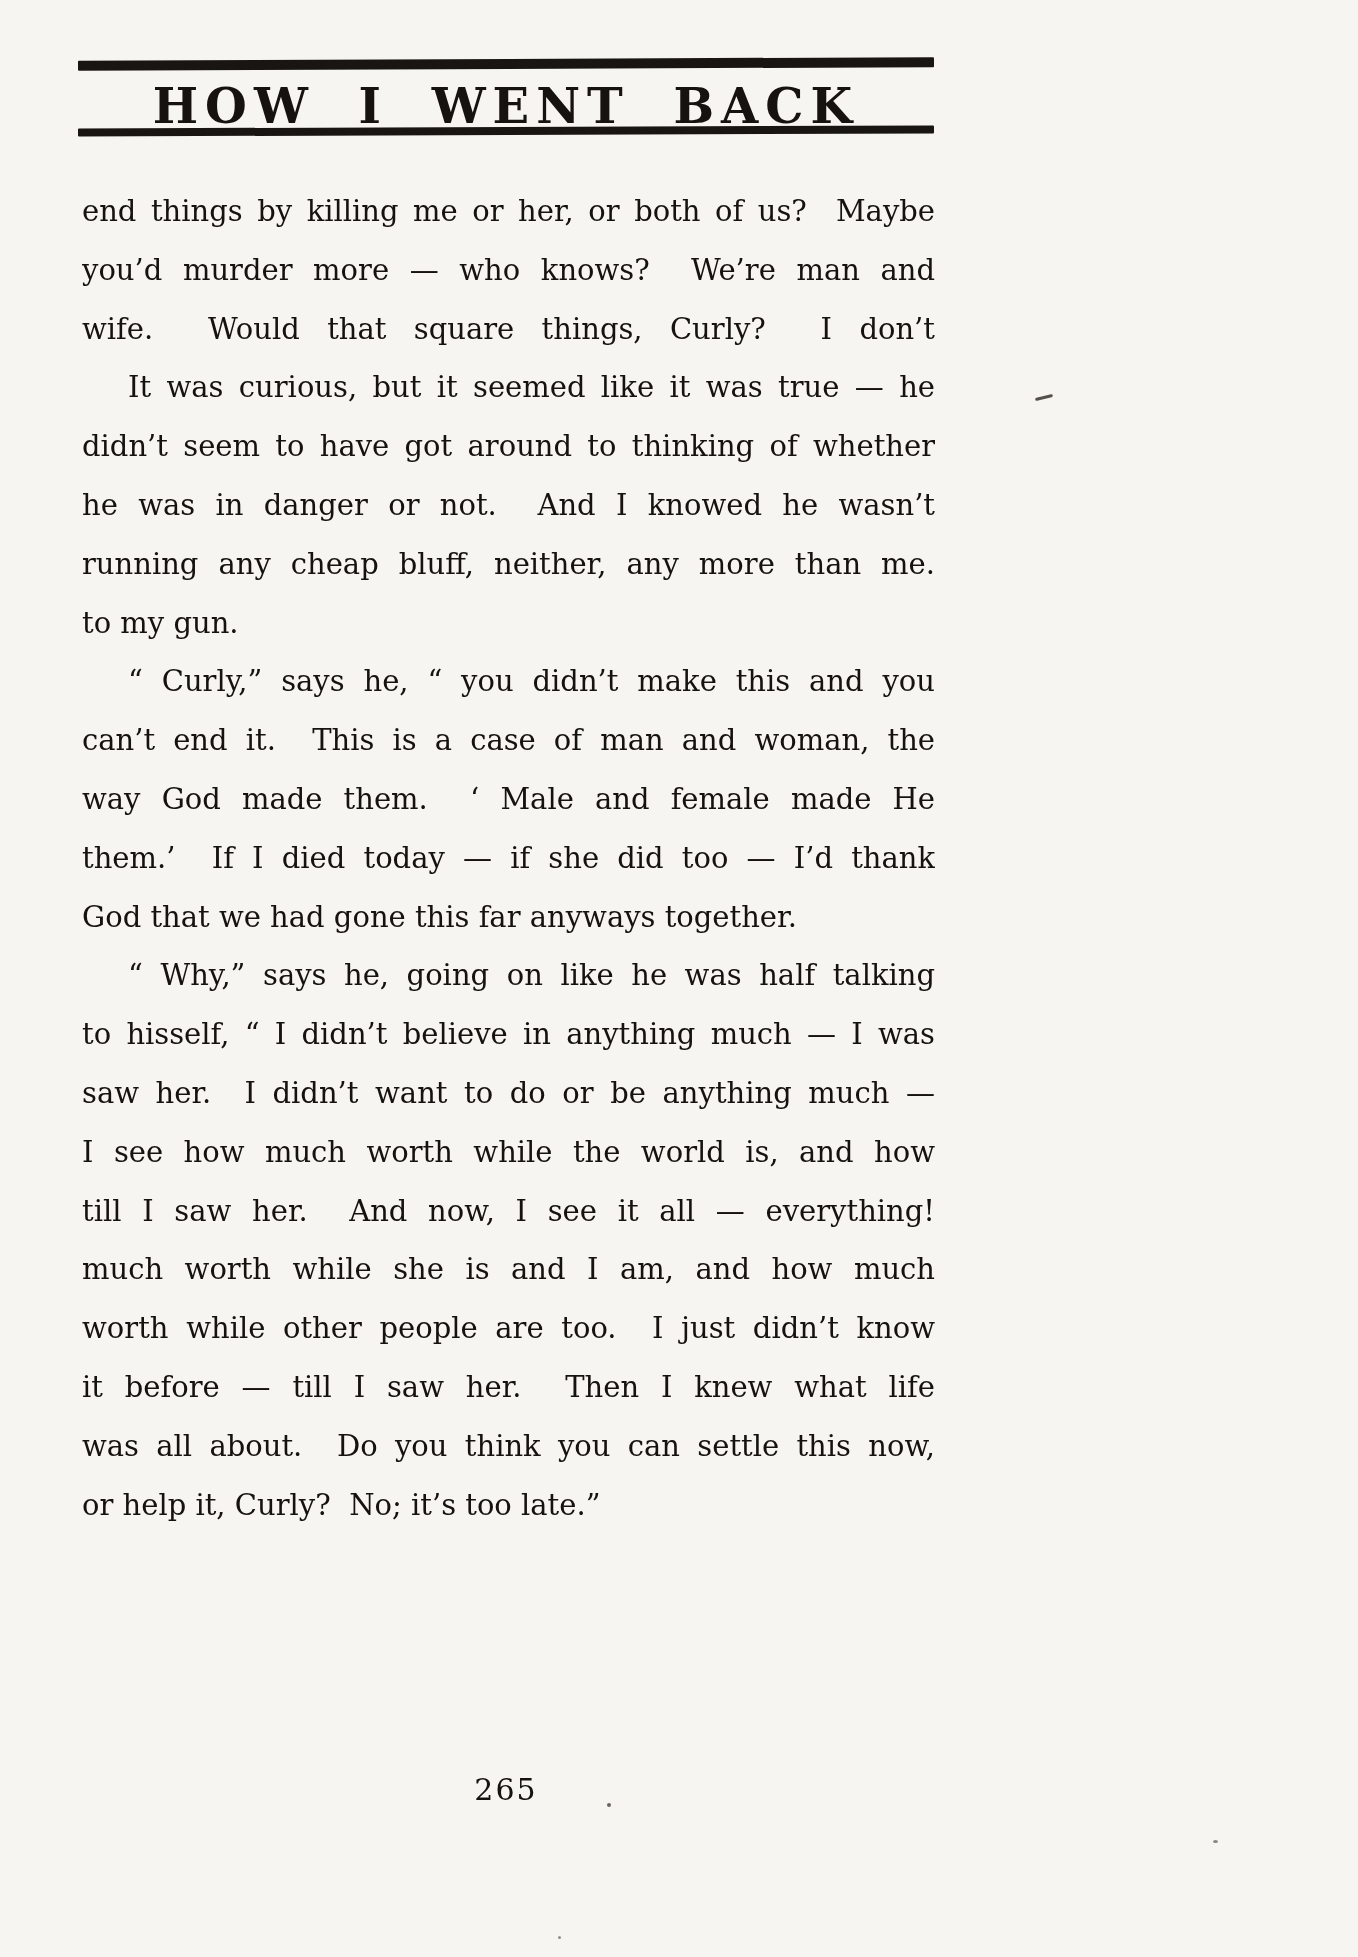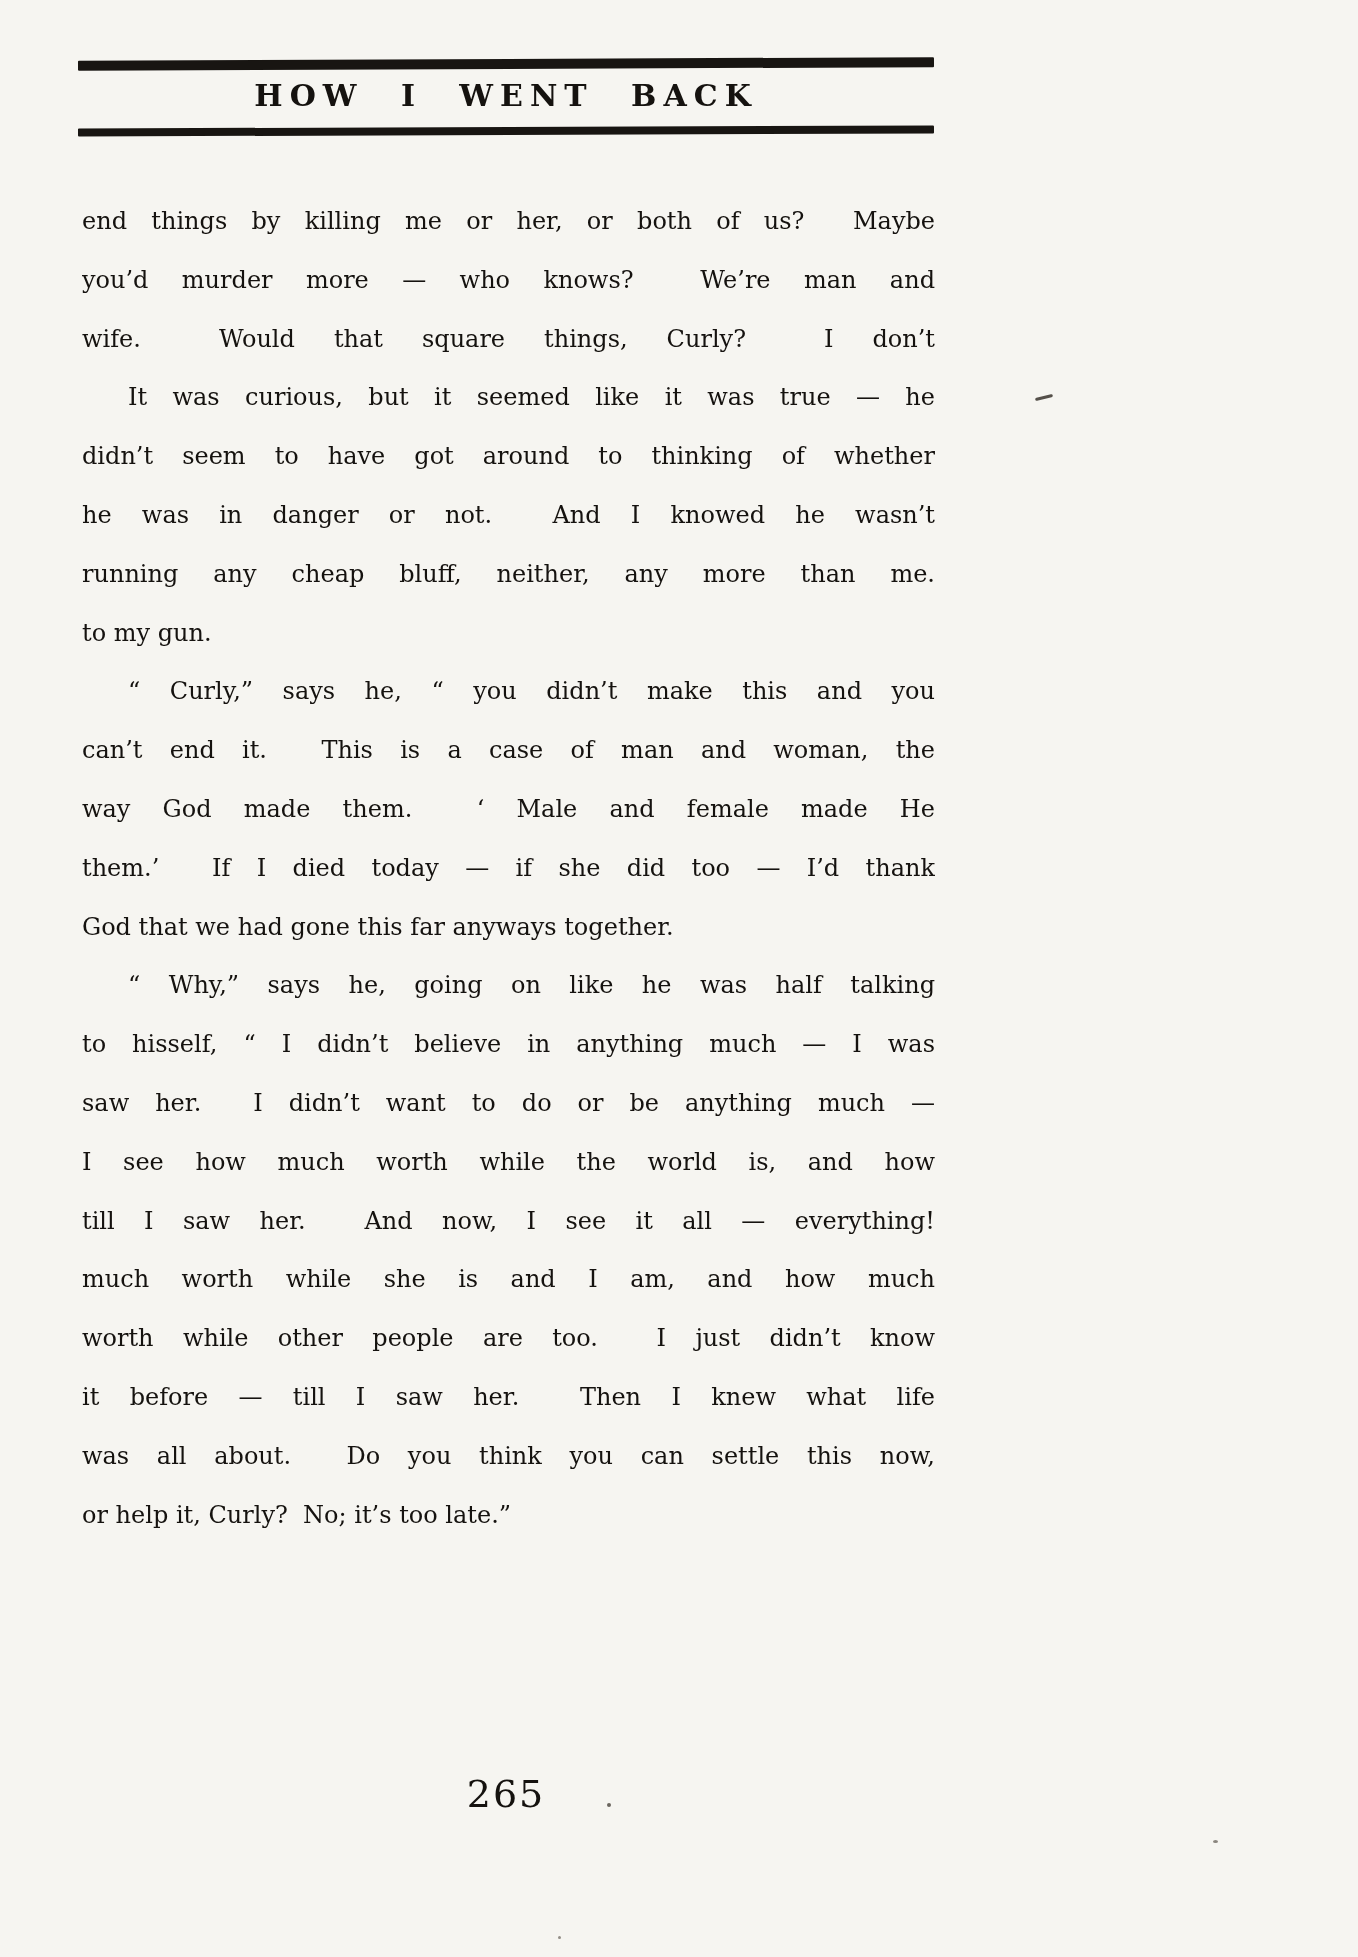--- a/index.html
+++ b/index.html
@@ -29,55 +29,55 @@
     transform: rotate(-0.25deg);
   }
   .rule-bottom {
     top: 127px;
     height: 8px;
     transform: rotate(-0.2deg);
   }
   .title {
     position: absolute;
     left: 78px;
-    top: 70px;
+    top: 80px;
     width: 856px;
     margin: 0;
     text-align: center;
-    font-size: 30px;
+    font-size: 48px;
     font-weight: bold;
     letter-spacing: 7px;
     word-spacing: 20px;
     line-height: 52px;
     color: #15120f;
   }
   .body-text {
     position: absolute;
     left: 82px;
-    top: 192px;
+    top: 182px;
     width: 853px;
-    font-size: 24px;
+    font-size: 29px;
   }
   .line {
     height: 58.8px;
     line-height: 58.8px;
     text-align: justify;
     text-align-last: justify;
     overflow: hidden;
     white-space: normal;
   }
   .line.indent { text-indent: 46px; }
   .line.last { text-align-last: left; }
   .page-number {
     position: absolute;
     left: 78px;
     top: 1772px;
     width: 856px;
     text-align: center;
-    font-size: 38px;
+    font-size: 30px;
     letter-spacing: 2px;
   }
   .speck {
     position: absolute;
     background: #6b665f;
     border-radius: 50%;
   }
   .speck-1 { left: 1035px; top: 396px; width: 18px; height: 3px; border-radius: 2px; transform: rotate(-14deg); background: #55504a; }
   .speck-2 { left: 607px; top: 1803px; width: 4px; height: 4px; }
   .speck-3 { left: 1213px; top: 1840px; width: 5px; height: 3px; background: #8a857e; }

